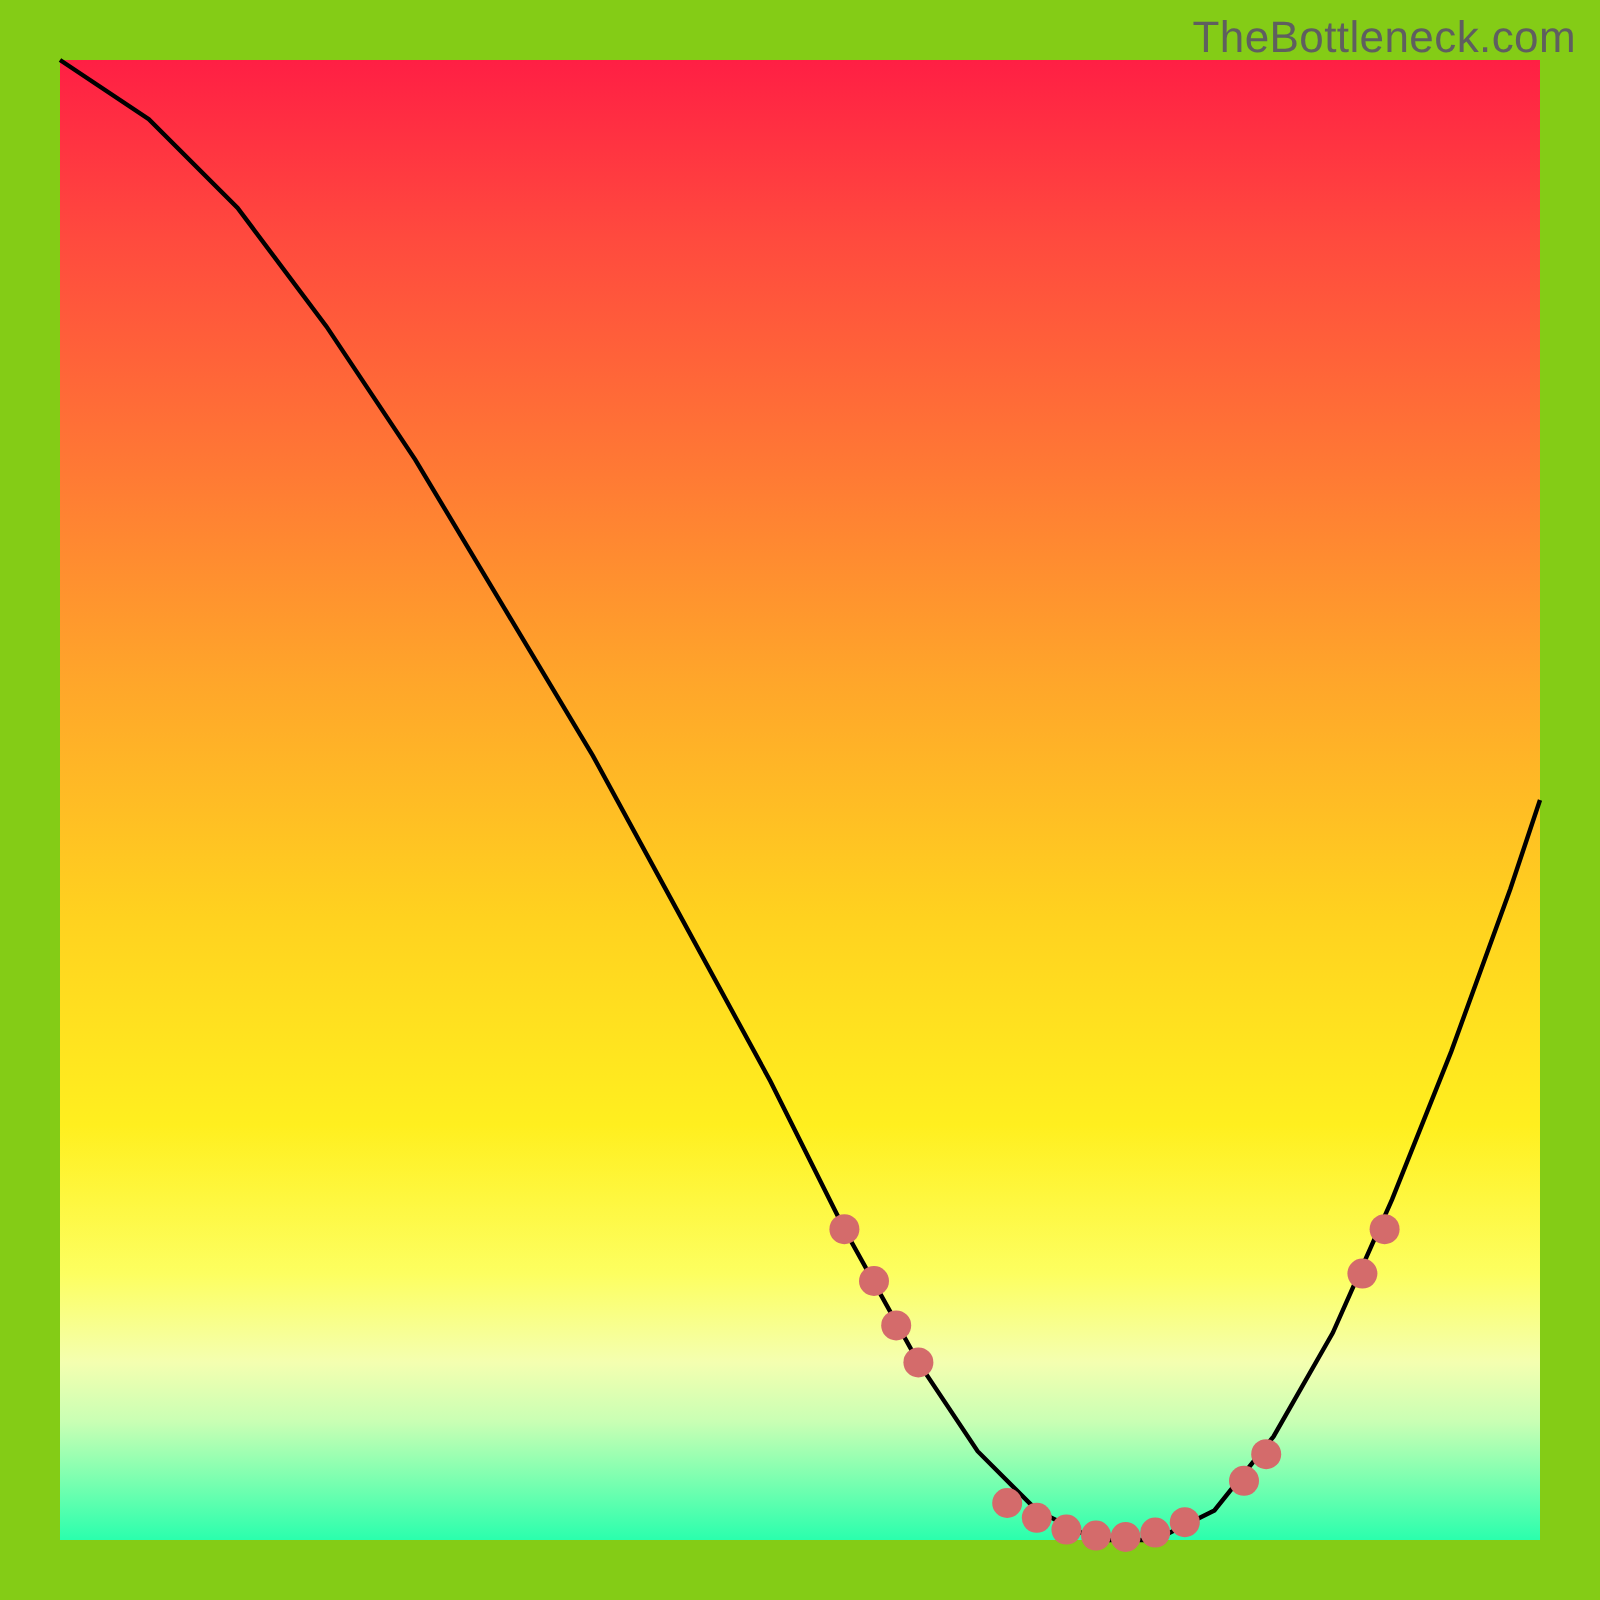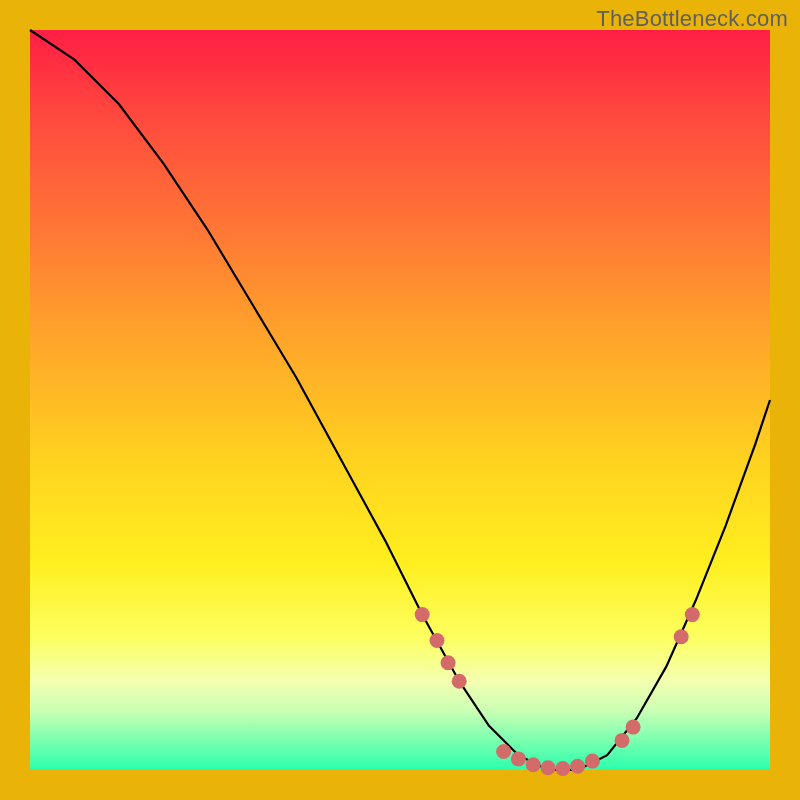--- a/index.html
+++ b/index.html
@@ -10,21 +10,21 @@
     background: #000;
     overflow: hidden;
     font-family: Arial, Helvetica, sans-serif;
   }
   .frame {
     position: absolute;
     left: 0;
     top: 0;
     width: 800px;
     height: 800px;
-    background: #eab308;
+    background: #84cc16;
   }
   .plot-area {
     position: absolute;
     left: 30px;
     top: 30px;
     width: 740px;
     height: 740px;
     
     background: linear-gradient(
       to bottom,

